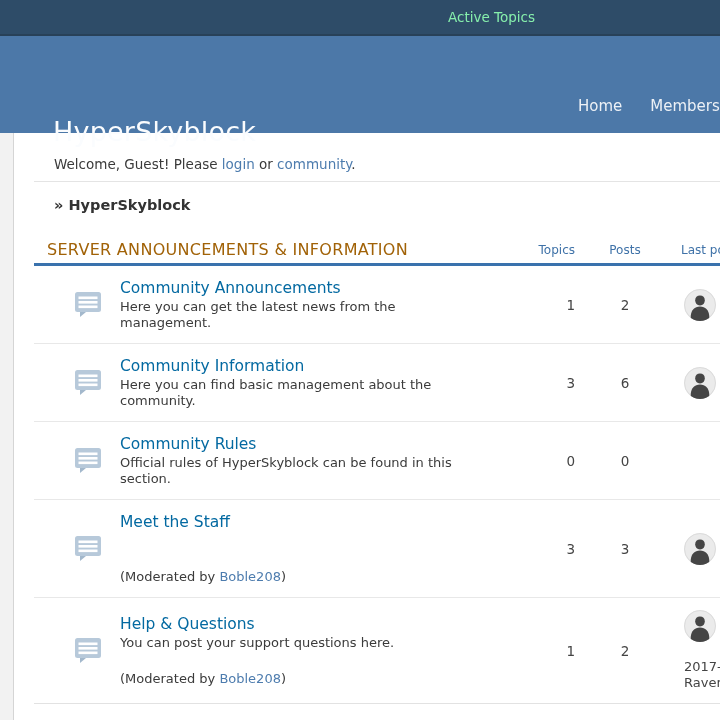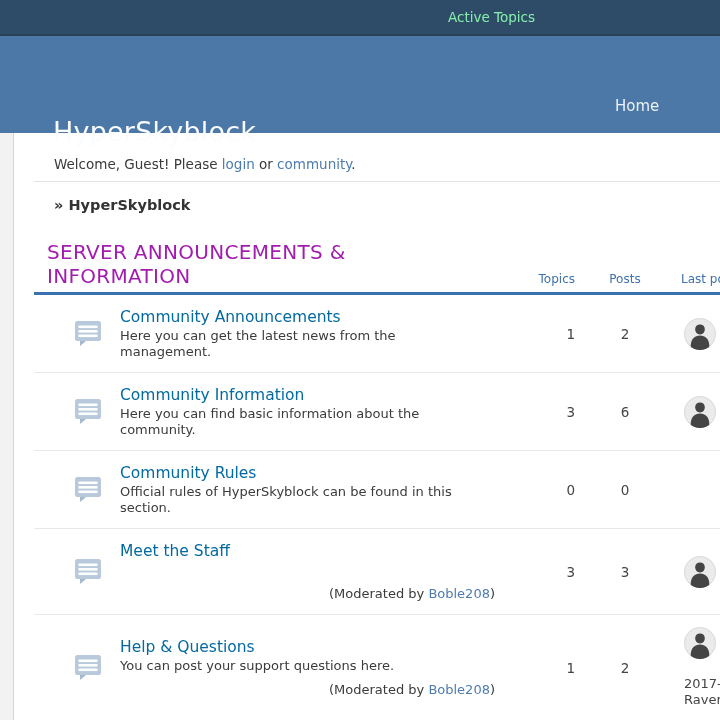--- a/index.html
+++ b/index.html
@@ -10,51 +10,51 @@
     font-family:"DejaVu Sans","Liberation Sans",sans-serif;
   }
   
   .topbar { height:34px; background:#2e4c68; border-bottom:2px solid #284158; position:relative; }
   .topbar-link { position:absolute; left:448px; top:9px; font-size:13.5px; color:#86efac; cursor:pointer; }
   
   .site-header { height:97px; background:#4c78a8; position:relative; }
   .site-title { position:absolute; left:53px; top:80px; margin:0; font-size:27px; font-weight:500;
                 color:#fafcfe; letter-spacing:0.2px; }
   .main-nav { position:absolute; left:578px; top:61px; display:flex; gap:28px; }
-  .nav-link { font-size:15px; color:#edf1f6; text-decoration:none; cursor:pointer;margin-left:37px; }
+  .nav-link { font-size:15px; color:#edf1f6; text-decoration:none; cursor:pointer; }
   
   .wrapper { margin-left:13px; width:1067px; min-height:600px; background:#ffffff;
              border-left:1px solid #d5d5d5; padding-left:20px; }
   
   .welcome { padding:23px 0 9px 20px; border-bottom:1px solid #e4e4e4;
              font-size:13.5px; color:#3a3a3a; }
   .please { }
   .link { color:#4d7cae; text-decoration:none; cursor:pointer; }
   
   .breadcrumb { margin:15px 0 0 20px; font-size:14.5px; font-weight:bold; color:#333; }
   
   .category { margin-top:27px; }
   .cat-head { display:flex; align-items:flex-end; padding-bottom:4px; border-bottom:3px solid #3a72ad; }
-  .cat-title { width:448px; padding-left:13px; font-size:20px; color:#a21caf;
+  .cat-title { width:448px; padding-left:13px; font-size:16px; color:#a16207;
                letter-spacing:0.3px; cursor:pointer; }
   .colhead { font-size:12px; color:#3f72a8; padding-bottom:2px; }
   .col-topics { width:80px; text-align:right; }
   .col-posts  { width:80px; margin-left:10px; text-align:center; }
   .col-last   { width:260px; margin-left:16px; text-align:left; }
   
   .forum-list { border-bottom:1px solid #e2e2e2; }
   .forum-row { display:flex; align-items:center; padding:12px 0; }
   .forum-row + .forum-row { border-top:1px solid #e8e8e8; }
   .icon-cell { width:46px; margin-left:40px; padding-top:2px; flex:none; }
   .main-cell { width:375px; flex:none; }
   .forum-title { display:inline-block; font-size:15.5px; line-height:20px; color:#0369a1;
                  text-decoration:none; cursor:pointer; }
   .forum-desc { max-width:350px; margin-top:1px; font-size:13px; line-height:16px; color:#3b3b3b; }
   .forum-desc.empty { min-height:16px; }
-  .moderated { margin-top:8px; font-size:13px; line-height:16px; color:#3b3b3b;text-align:right; }
+  .moderated { margin-top:20px; font-size:13px; line-height:16px; color:#3b3b3b; }
   .num { font-size:13.5px; color:#444; }
   .lastcell { display:flex; align-items:center; padding-left:3px; }
   .lastcell.stack { display:block; }
   .avatar { display:inline-block; width:32px; height:32px; cursor:pointer; }
   .lp-date { margin-top:13px; font-size:13px; line-height:16px; color:#444; }
   .lp-user { font-size:13px; line-height:16px; color:#444; cursor:pointer; }
   .category-2 { margin-top:16px; }
 </style>
 </head>
 <body>
@@ -136,21 +136,21 @@
           <svg width="28" height="26" viewBox="0 0 28 26">
               <rect x="1" y="1" width="26" height="20" rx="2.5" fill="#b7c9da"></rect>
               <path d="M6 21 L6 26 L12 21 Z" fill="#a3b8cc"></path>
               <rect x="4.5" y="5.5" width="19" height="2.6" fill="#fff"></rect>
               <rect x="4.5" y="10" width="19" height="2.6" fill="#fff"></rect>
               <rect x="4.5" y="14.5" width="19" height="2.6" fill="#fff"></rect>
             </svg>
         </div>
         <div class="main-cell">
           <a class="forum-title">Community Information</a>
-          <div class="forum-desc">Here you can find basic information about the community.</div>
+          <div class="forum-desc">Here you can find basic management about the community.</div>
         </div>
         <div class="num col-topics">3</div>
         <div class="num col-posts">6</div>
         <div class="lastcell col-last">
           <span class="avatar">
             <svg width="32" height="32" viewBox="0 0 32 32">
                 <defs>
                   <clipPath id="av2">
                     <circle cx="16" cy="16" r="16"></circle>
                   </clipPath>

